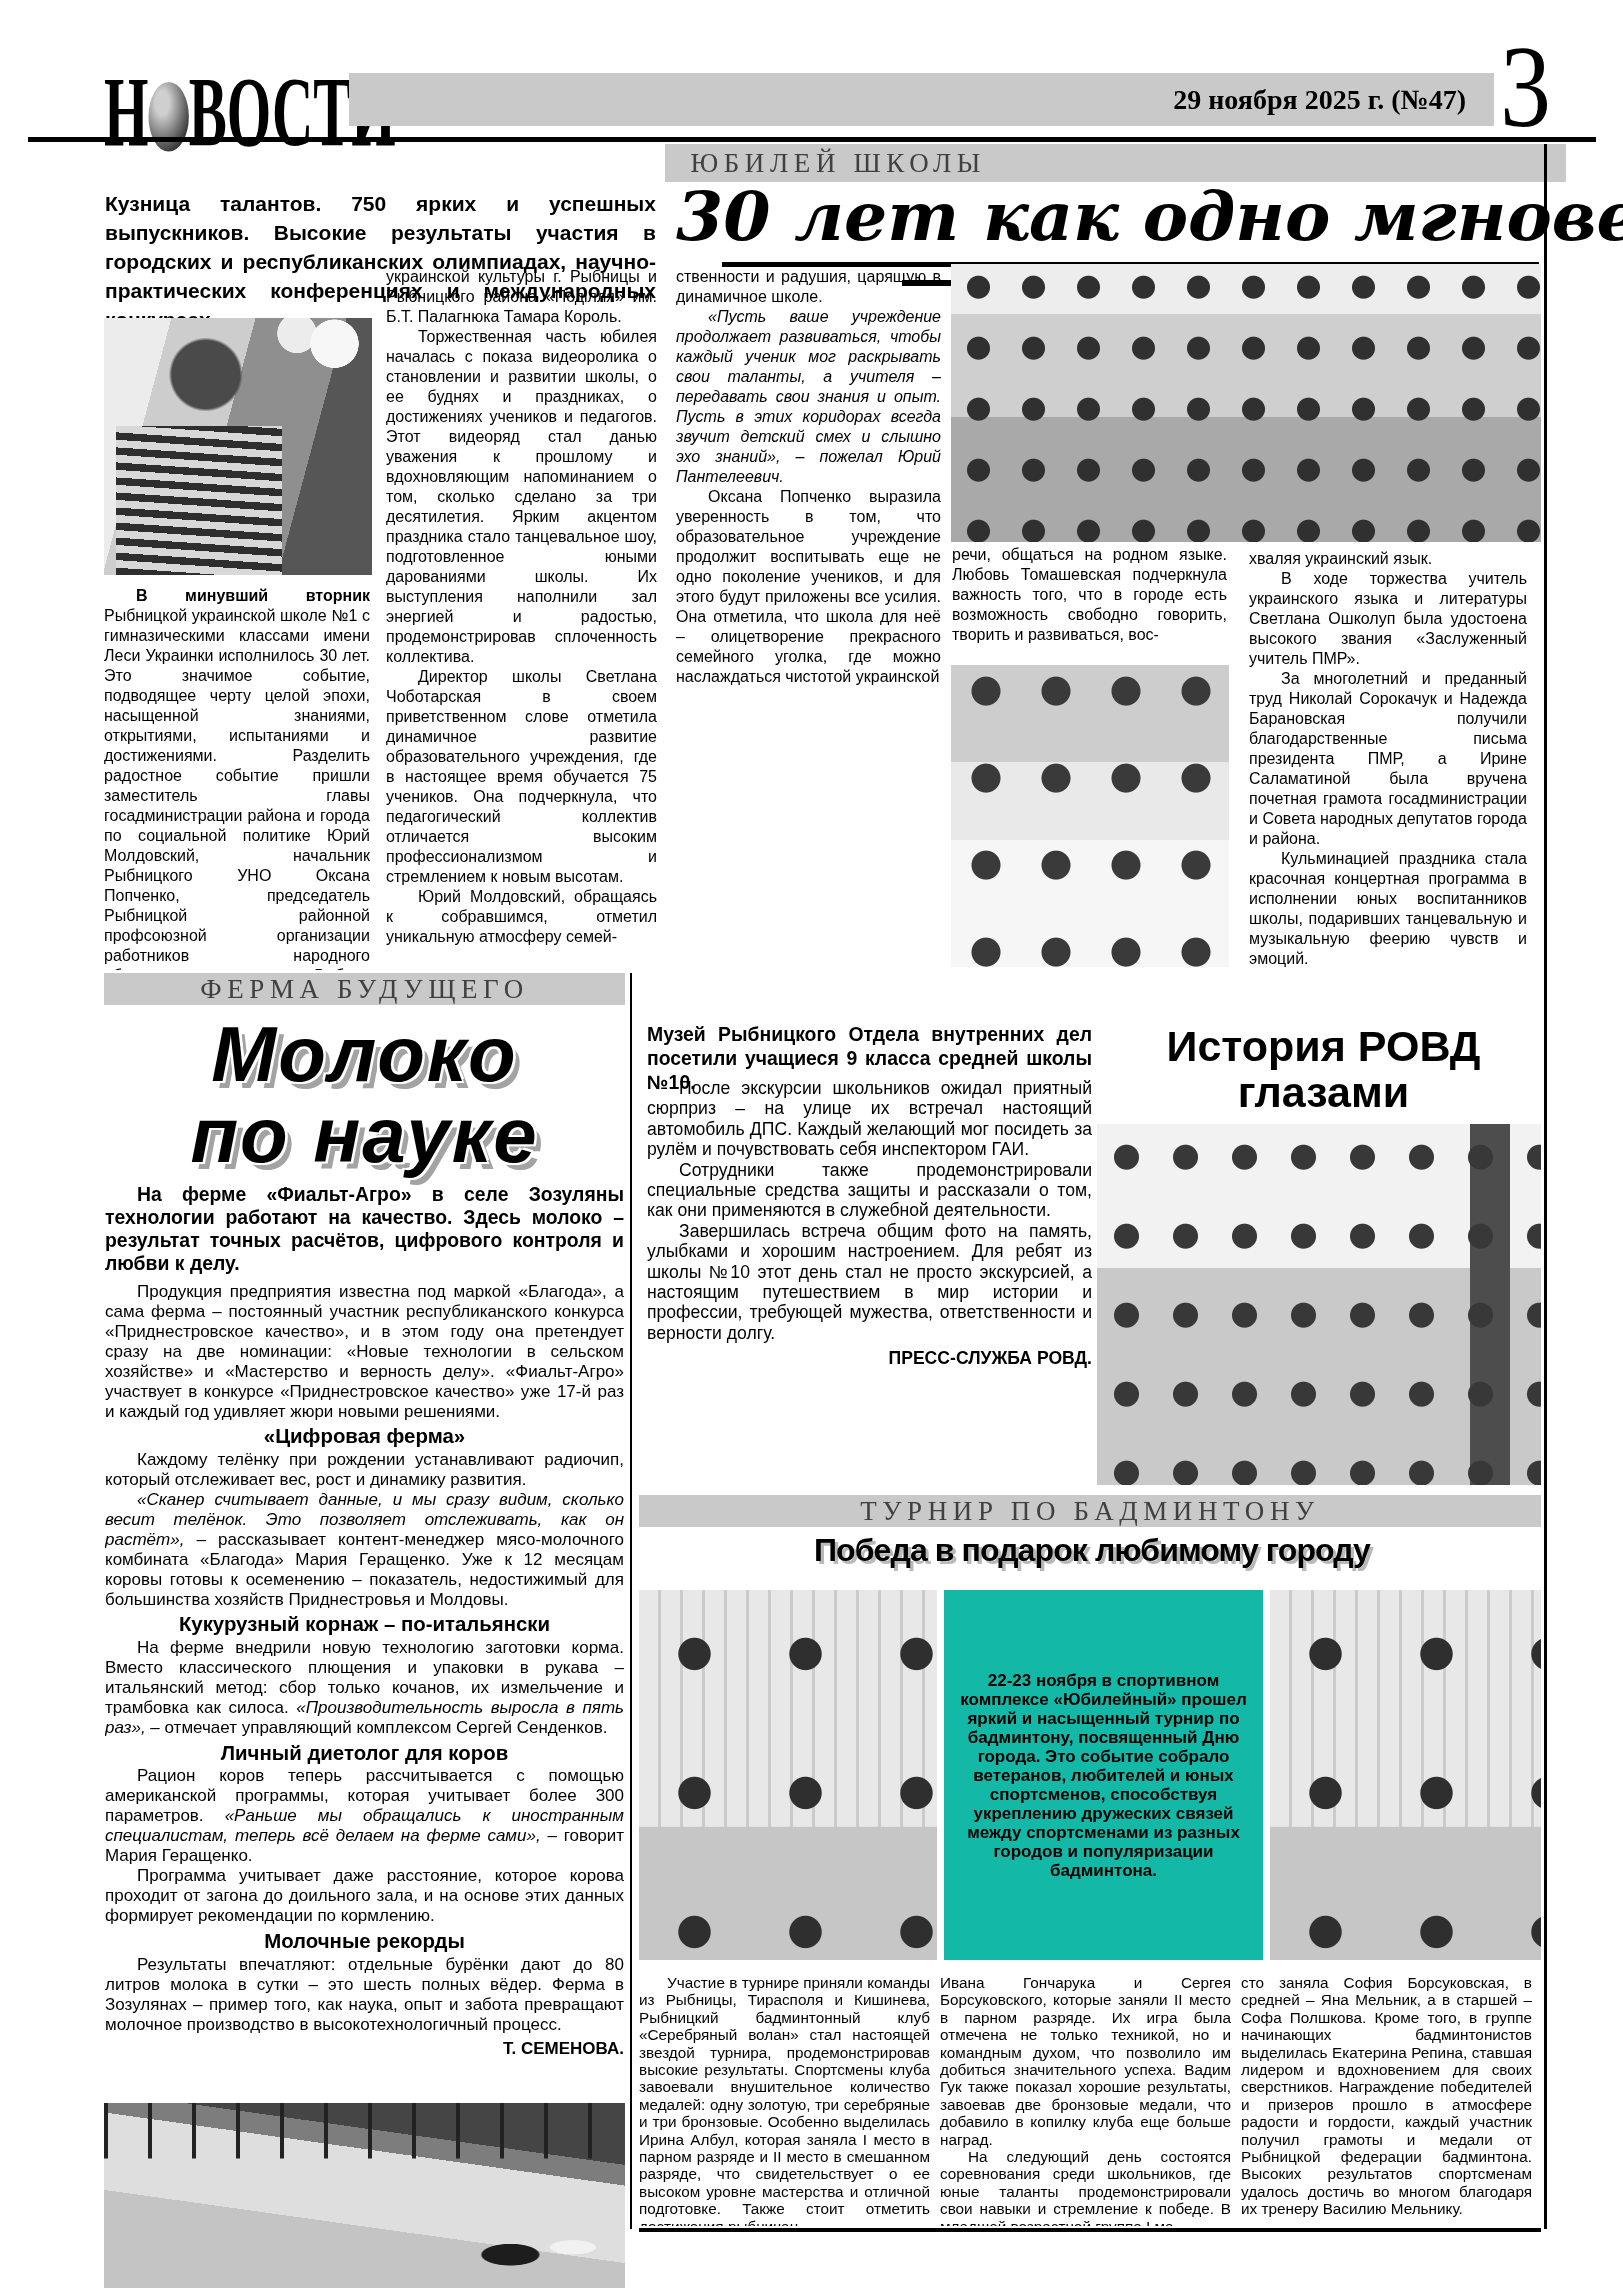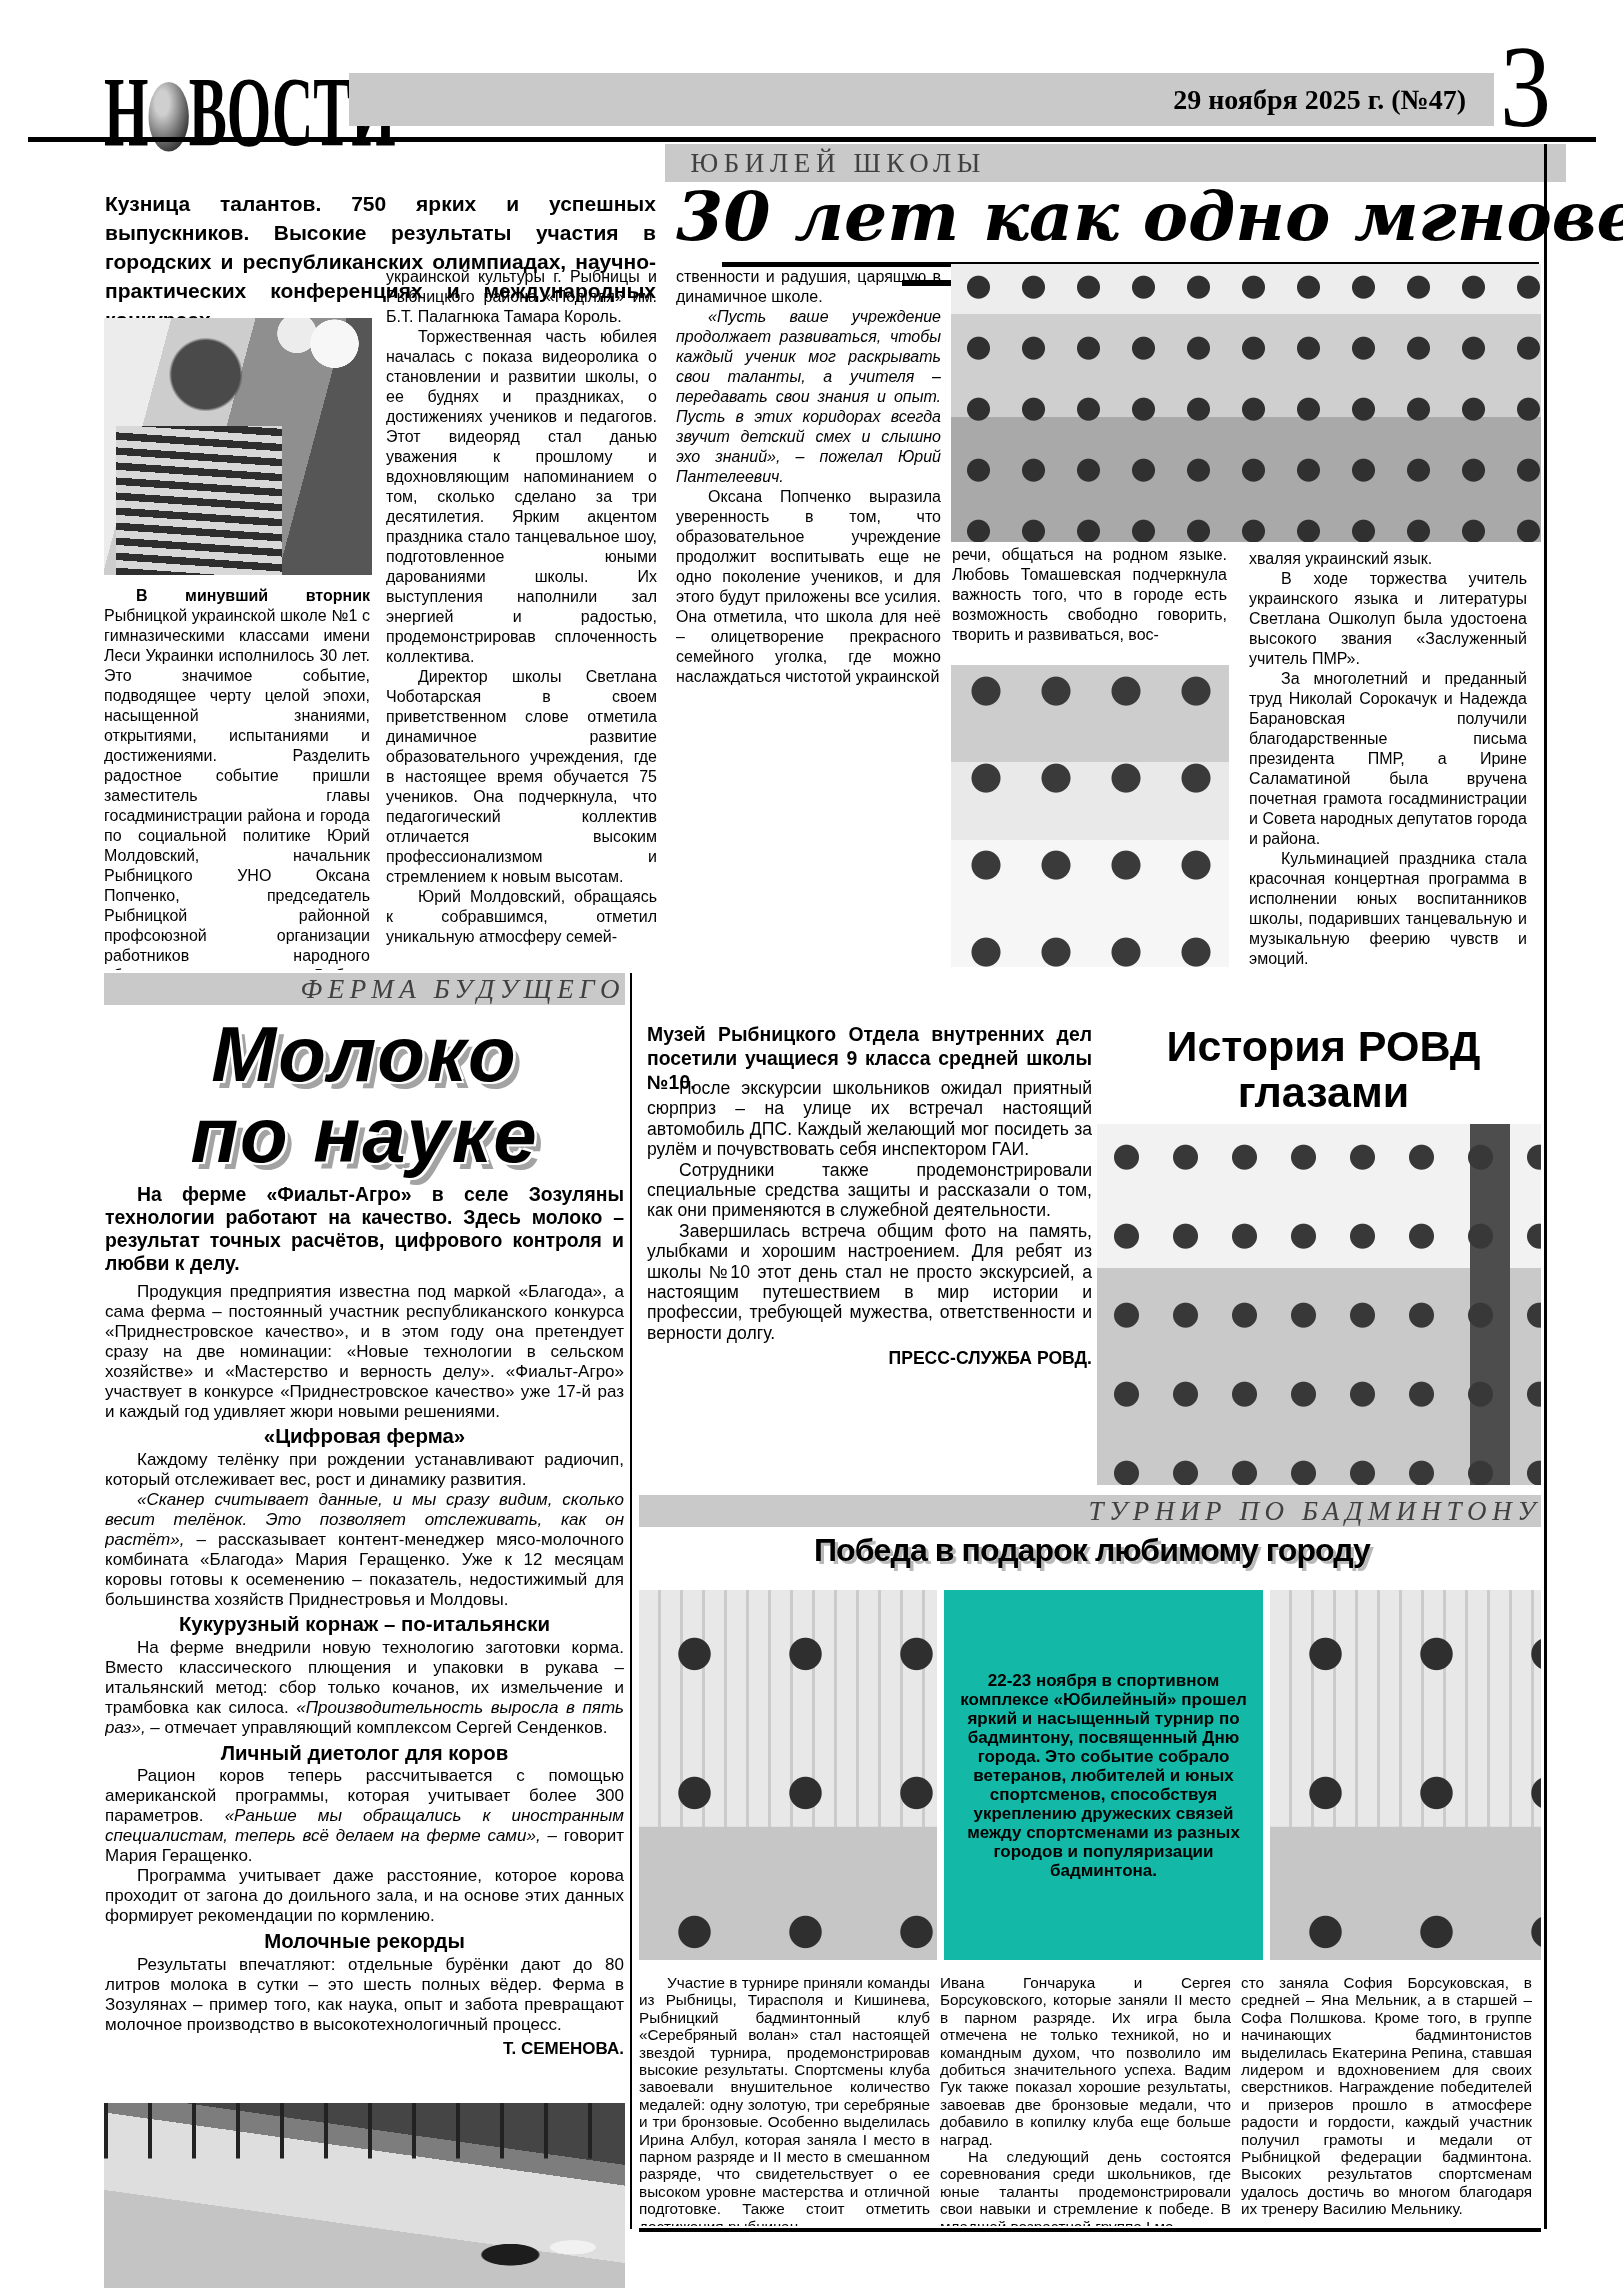--- a/index.html
+++ b/index.html
@@ -14,21 +14,21 @@
          transform:translateY(4.6px);}
   .datebar{left:349px;top:73px;width:1145px;height:53px;background:#c9c9c9;}
   .datebar span{position:absolute;right:28px;top:0;line-height:53px;
                 font-family:"Liberation Serif",serif;font-weight:bold;font-size:28px;}
   .pagenum{left:1500px;top:18.5px;font-family:"Liberation Serif",serif;font-size:102px;
            transform:scaleY(1.15);transform-origin:left top;}
   .toprule{left:28px;top:137px;width:1568px;height:4.6px;background:#000;}
   
   .bar{background:#c9c9c9;font-family:"Liberation Serif",serif;font-size:27px;
        letter-spacing:5.6px;color:#404040;display:flex;align-items:center;}
-  .bar.center{justify-content:flex-end;font-style:italic;}
+  .bar.center{justify-content:center;}
   
   .vrule{width:2.8px;background:#000;}
   .hrule{height:4.2px;background:#000;}
   
   .col{font-size:16px;line-height:20px;text-align:justify;overflow:hidden;}
   .col p{margin:0;text-indent:32px;}
   .col p.noind{text-indent:0;}
   .it{font-style:italic;}
   .byline{font-weight:bold;text-align:right;text-indent:0 !important;margin-top:4.6px !important;}
   .lead{font-weight:bold;text-align:justify;}

